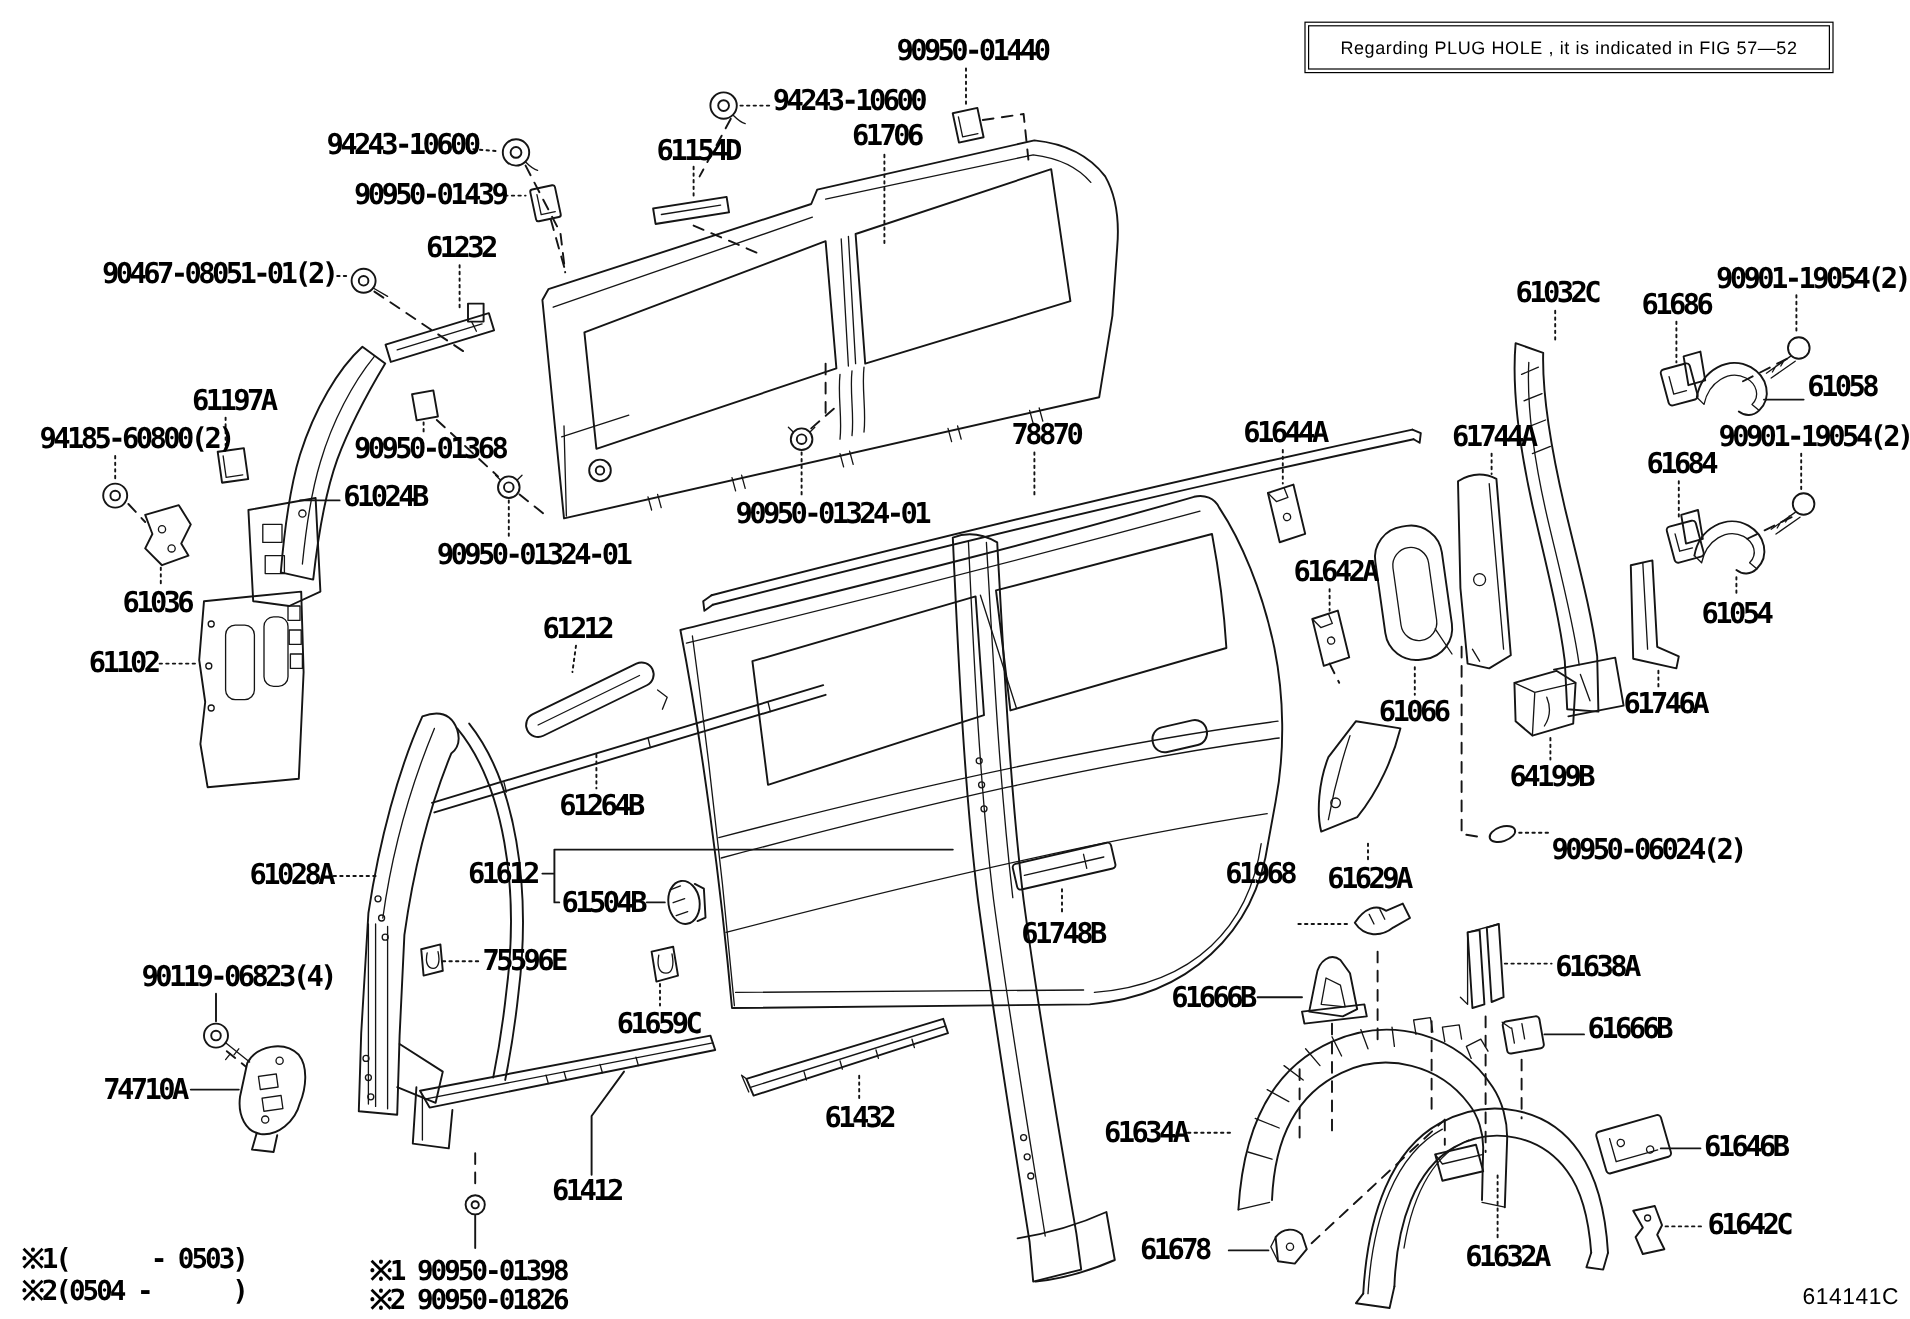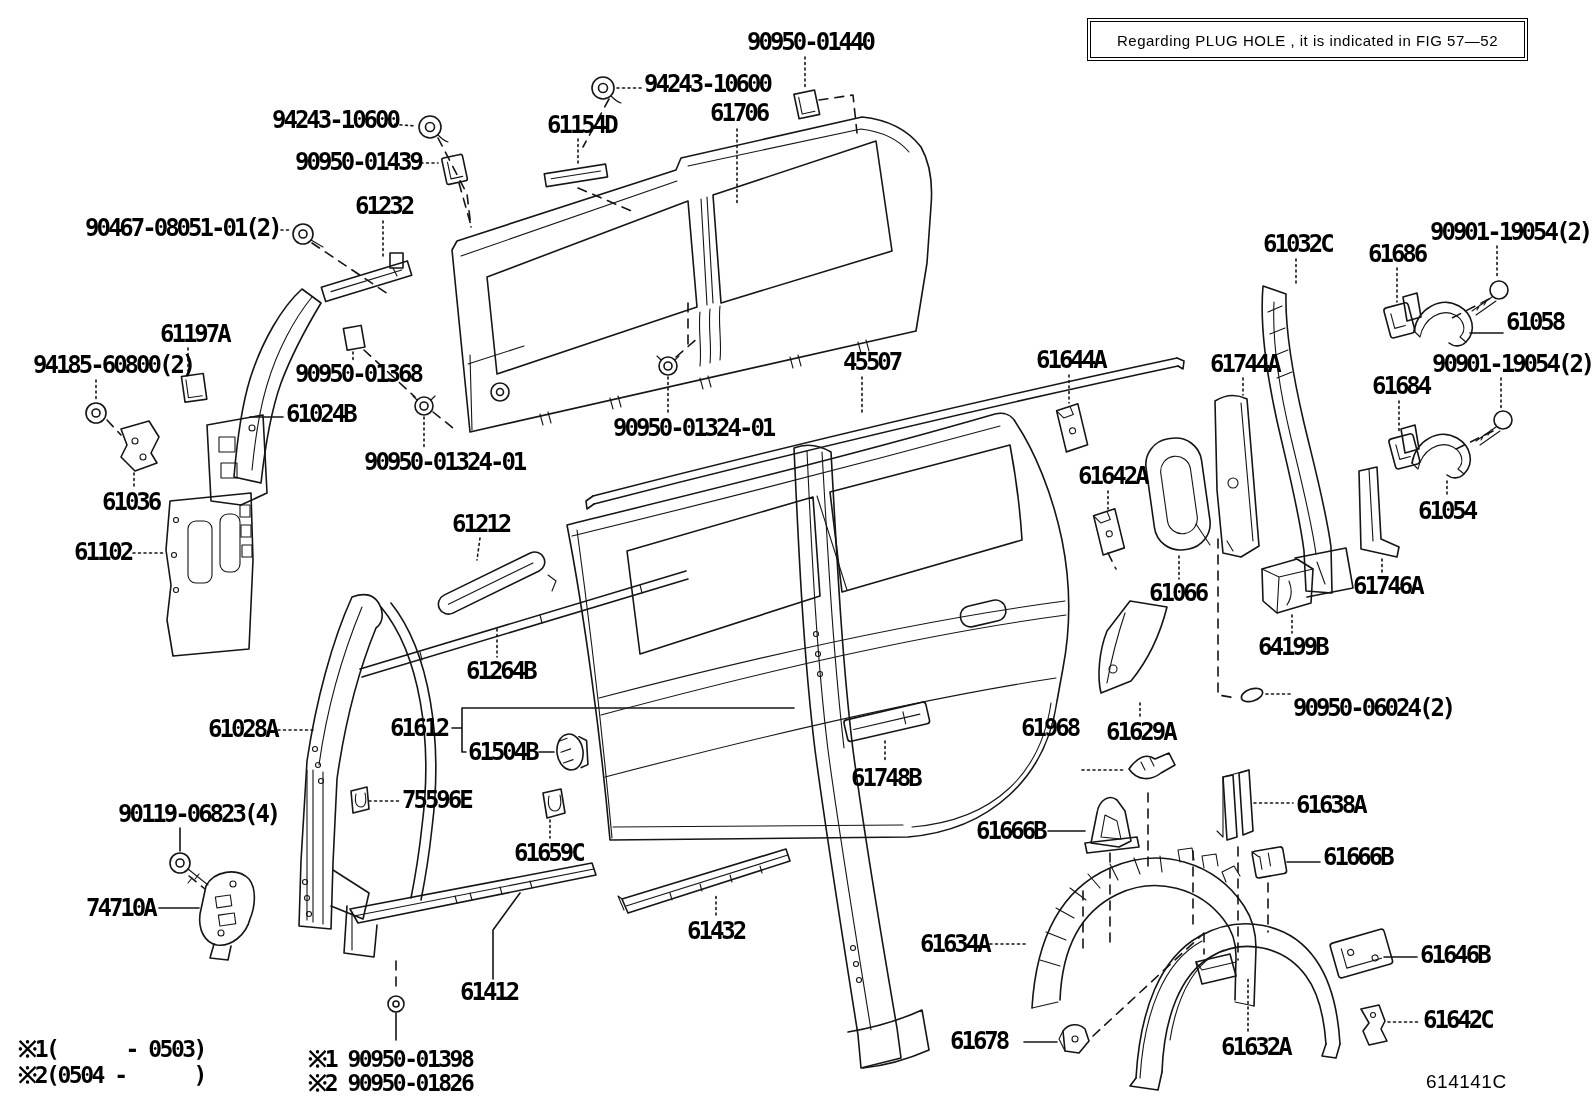--- a/index.html
+++ b/index.html
@@ -16,21 +16,21 @@
   .note-box{position:absolute;left:1087px;top:18px;width:441px;box-sizing:border-box;
        border:4px double #000;text-align:center;padding:7px 4px 8px;z-index:6;background:#fff;}
   .note-jp{font-size:15px;letter-spacing:1px;}
   .note-en{font-size:15px;letter-spacing:.5px;margin-top:3px;}
   .note-ref{font-family:"DejaVu Sans Mono",monospace;font-weight:bold;font-size:20px;
        letter-spacing:-1px;margin-top:2px;}
   .footnote{position:absolute;font-family:"DejaVu Sans Mono",monospace;font-weight:bold;
        font-size:23px;letter-spacing:-2.5px;white-space:pre;z-index:5;}
   #fn-l1{left:18px;top:1032px;} #fn-l2{left:18px;top:1058px;}
   #fn-m1{left:308px;top:1042px;} #fn-m2{left:308px;top:1066px;}
-  #code{position:absolute;left:1426px;top:1071px;font-size:19px;letter-spacing:.5px;z-index:5;}
+  #code{position:absolute;left:1502px;top:1071px;font-size:19px;letter-spacing:.5px;z-index:5;}
 </style>
 </head>
 <body>
 
 <div id="stage">
 
 <svg id="art" width="1592" height="1099" viewBox="0 0 1592 1099" xmlns="http://www.w3.org/2000/svg">
 
   <g>
     <path d="M452,250 L457,241 L676,170 L681,158 L862,117 Q901,121 921,147 Q934,170 931,206 L927,263 L916,331 L470,432 Z"></path>
@@ -387,21 +387,21 @@
       <div class="part-label" style="left: 85px; top: 216px;">90467-08051-01(2)</div>
       <div class="part-label" style="left: 160px; top: 322px;">61197A</div>
       <div class="part-label" style="left: 33px; top: 353px;">94185-60800(2)</div>
       <div class="part-label" style="left: 295px; top: 362px;">90950-01368</div>
       <div class="part-label" style="left: 286px; top: 402px;">61024B</div>
       <div class="part-label" style="left: 364px; top: 450px;">90950-01324-01</div>
       <div class="part-label" style="left: 613px; top: 416px;">90950-01324-01</div>
       <div class="part-label" style="left: 102px; top: 490px;">61036</div>
       <div class="part-label" style="left: 74px; top: 540px;">61102</div>
       <div class="part-label" style="left: 452px; top: 512px;">61212</div>
-      <div class="part-label" style="left: 843px; top: 350px;">45507</div>
+      <div class="part-label" style="left: 843px; top: 350px;">78870</div>
       <div class="part-label" style="left: 1036px; top: 348px;">61644A</div>
       <div class="part-label" style="left: 1263px; top: 232px;">61032C</div>
       <div class="part-label" style="left: 1368px; top: 242px;">61686</div>
       <div class="part-label" style="left: 1430px; top: 220px;">90901-19054(2)</div>
       <div class="part-label" style="left: 1506px; top: 310px;">61058</div>
       <div class="part-label" style="left: 1210px; top: 352px;">61744A</div>
       <div class="part-label" style="left: 1372px; top: 374px;">61684</div>
       <div class="part-label" style="left: 1432px; top: 352px;">90901-19054(2)</div>
       <div class="part-label" style="left: 1078px; top: 464px;">61642A</div>
       <div class="part-label" style="left: 1418px; top: 499px;">61054</div>

